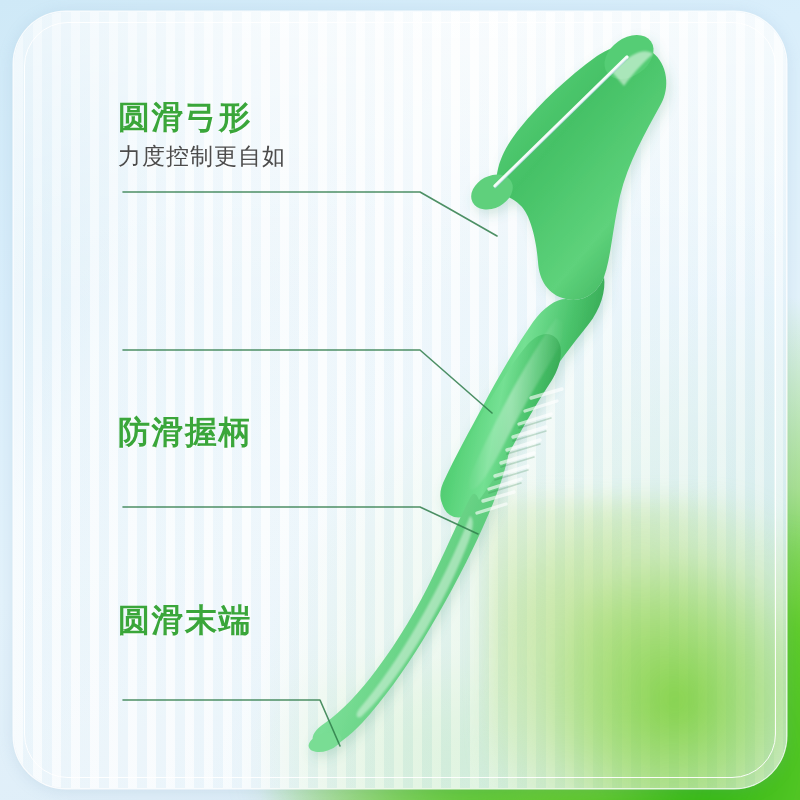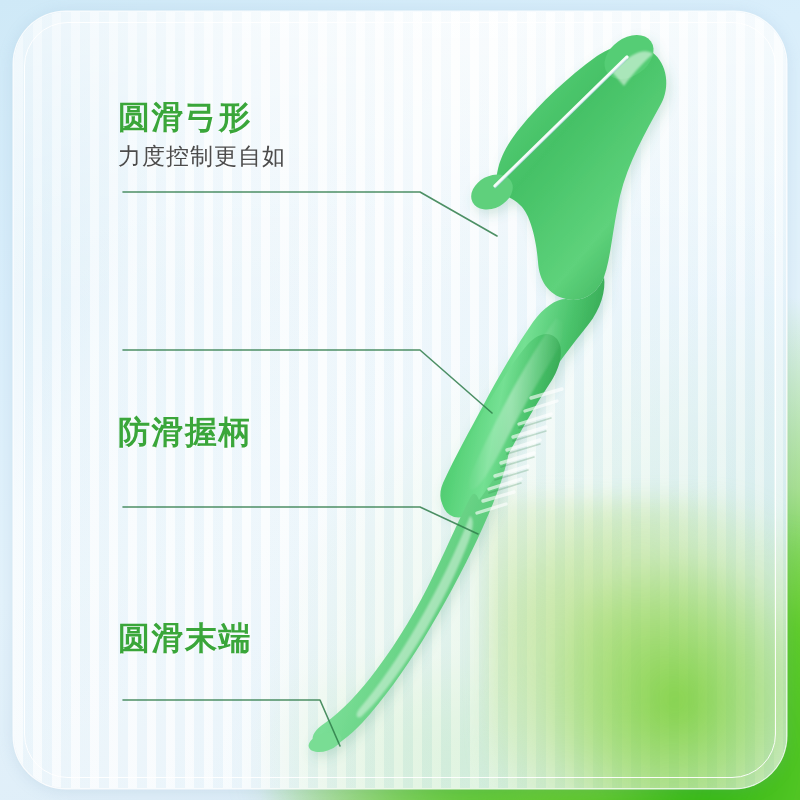--- a/index.html
+++ b/index.html
@@ -291,17 +291,17 @@
   <div class="feature" style="top:101px;">
     <div class="f-title">圆滑弓形</div>
     <div class="f-sub">力度控制更自如</div>
   </div>
 
 
   <div class="feature" style="top:416px;text-align:center;">
     <div class="f-title">防滑握柄</div>
   </div>
 
-  <div class="feature" style="top:622px;">
+  <div class="feature" style="top:604px;">
     <div class="f-title">圆滑末端</div>
   </div>
 
 </div>
 
 </body></html>

